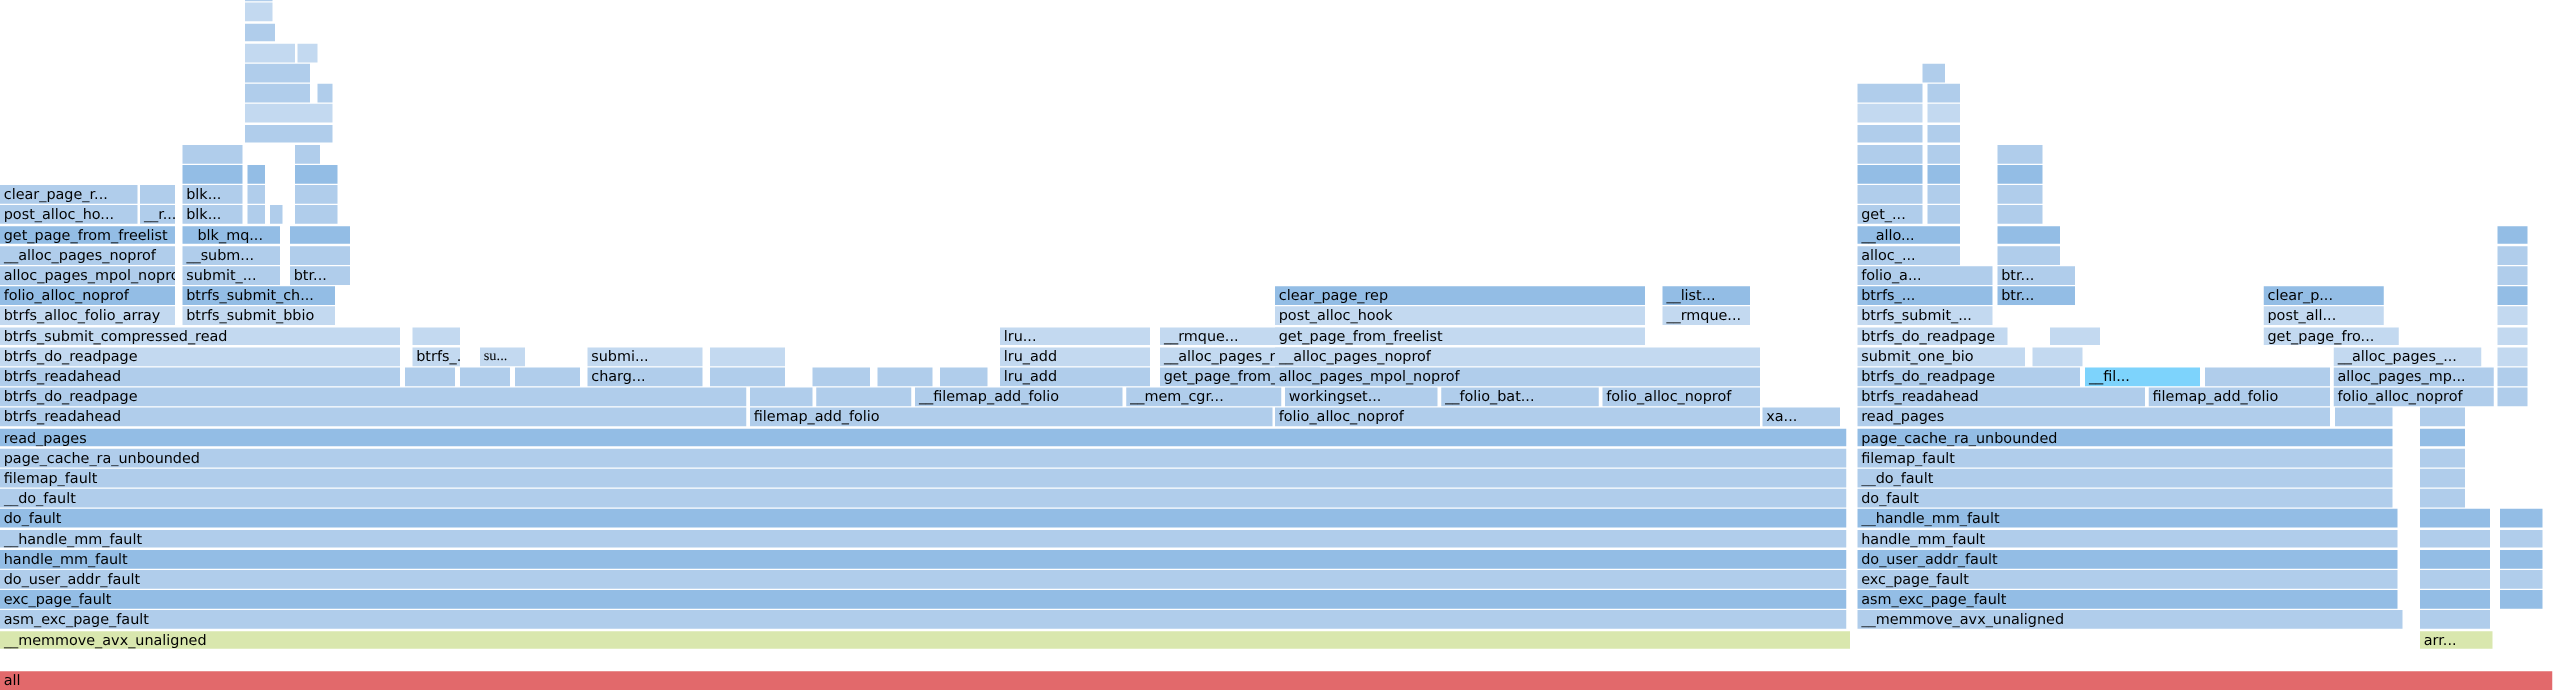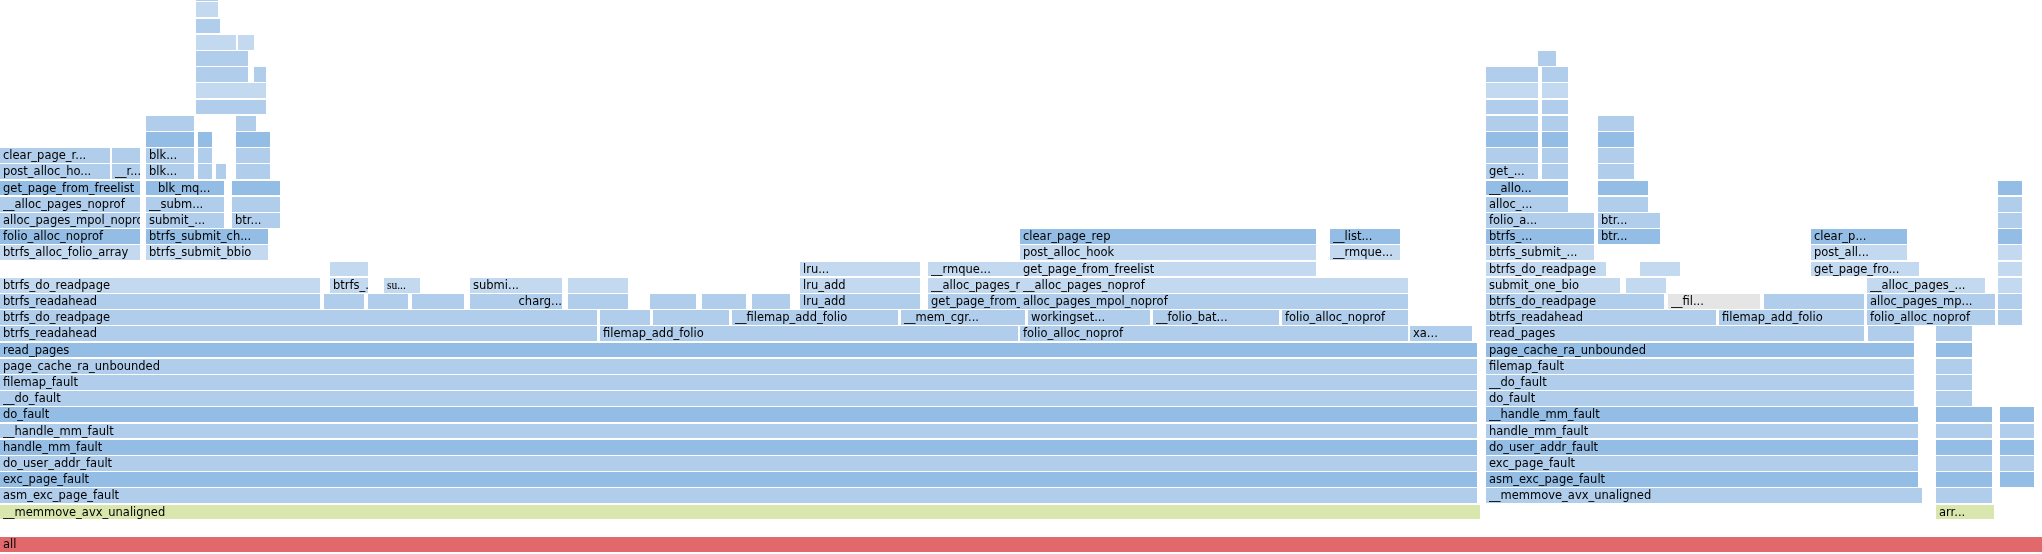--- a/index.html
+++ b/index.html
@@ -213,21 +213,21 @@
     </div>
     <div class="frame" style="left: 324px; top: 294px; width: 40px; height: 14.8px; background: rgb(176, 205, 235);">
       <span class="lbl"></span>
     </div>
     <div class="frame" style="left: 368px; top: 294px; width: 40px; height: 14.8px; background: rgb(176, 205, 235);">
       <span class="lbl"></span>
     </div>
     <div class="frame" style="left: 412px; top: 294px; width: 52px; height: 14.8px; background: rgb(176, 205, 235);">
       <span class="lbl"></span>
     </div>
-    <div class="frame" style="left: 470px; top: 294px; width: 92px; height: 14.8px; background: rgb(176, 205, 235); text-align: right;">
+    <div class="frame" style="left: 470px; top: 294px; width: 92px; height: 14.8px; background: rgb(176, 205, 235);">
       <span class="lbl">charg...</span>
     </div>
     <div class="frame" style="left: 568px; top: 294px; width: 60px; height: 14.8px; background: rgb(176, 205, 235);">
       <span class="lbl"></span>
     </div>
     <div class="frame" style="left: 650px; top: 294px; width: 46px; height: 14.8px; background: rgb(176, 205, 235);">
       <span class="lbl"></span>
     </div>
     <div class="frame" style="left: 702px; top: 294px; width: 44px; height: 14.8px; background: rgb(176, 205, 235);">
       <span class="lbl"></span>
@@ -240,21 +240,21 @@
     </div>
     <div class="frame" style="left: 928px; top: 294px; width: 128px; height: 14.8px; background: rgb(176, 205, 235);">
       <span class="lbl">get_page_from_freelist</span>
     </div>
     <div class="frame" style="left: 1020px; top: 294px; width: 388px; height: 14.8px; background: rgb(176, 205, 235);">
       <span class="lbl">alloc_pages_mpol_noprof</span>
     </div>
     <div class="frame" style="left: 1486px; top: 294px; width: 178px; height: 14.8px; background: rgb(176, 205, 235);">
       <span class="lbl">btrfs_do_readpage</span>
     </div>
-    <div class="frame" style="left: 1668px; top: 294px; width: 92px; height: 14.8px; background: #e5e5e5;">
+    <div class="frame" style="left: 1668px; top: 294px; width: 92px; height: 14.8px; background: #7dd3fc;">
       <span class="lbl">__fil...</span>
     </div>
     <div class="frame" style="left: 1764px; top: 294px; width: 100px; height: 14.8px; background: rgb(176, 205, 235);">
       <span class="lbl"></span>
     </div>
     <div class="frame" style="left: 1867px; top: 294px; width: 128px; height: 14.8px; background: rgb(176, 205, 235);">
       <span class="lbl">alloc_pages_mp...</span>
     </div>
     <div class="frame" style="left: 1998px; top: 294px; width: 24px; height: 14.8px; background: rgb(176, 205, 235);">
       <span class="lbl"></span>
@@ -287,20 +287,23 @@
       <span class="lbl">submit_one_bio</span>
     </div>
     <div class="frame" style="left: 1626px; top: 277.8px; width: 40px; height: 14.8px; background: rgb(195, 217, 240);">
       <span class="lbl"></span>
     </div>
     <div class="frame" style="left: 1867px; top: 277.8px; width: 118px; height: 14.8px; background: rgb(195, 217, 240);">
       <span class="lbl">__alloc_pages_...</span>
     </div>
     <div class="frame" style="left: 1998px; top: 277.8px; width: 24px; height: 14.8px; background: rgb(195, 217, 240);">
       <span class="lbl"></span>
+    </div>
+    <div class="frame" style="left: 0px; top: 261.6px; width: 320px; height: 14.8px; background: rgb(195, 217, 240);">
+      <span class="lbl">btrfs_submit_compressed_read</span>
     </div>
     <div class="frame" style="left: 330px; top: 261.6px; width: 38px; height: 14.8px; background: rgb(195, 217, 240);">
       <span class="lbl"></span>
     </div>
     <div class="frame" style="left: 800px; top: 261.6px; width: 120px; height: 14.8px; background: rgb(195, 217, 240);">
       <span class="lbl">lru...</span>
     </div>
     <div class="frame" style="left: 928px; top: 261.6px; width: 128px; height: 14.8px; background: rgb(195, 217, 240);">
       <span class="lbl">__rmque...</span>
     </div>

